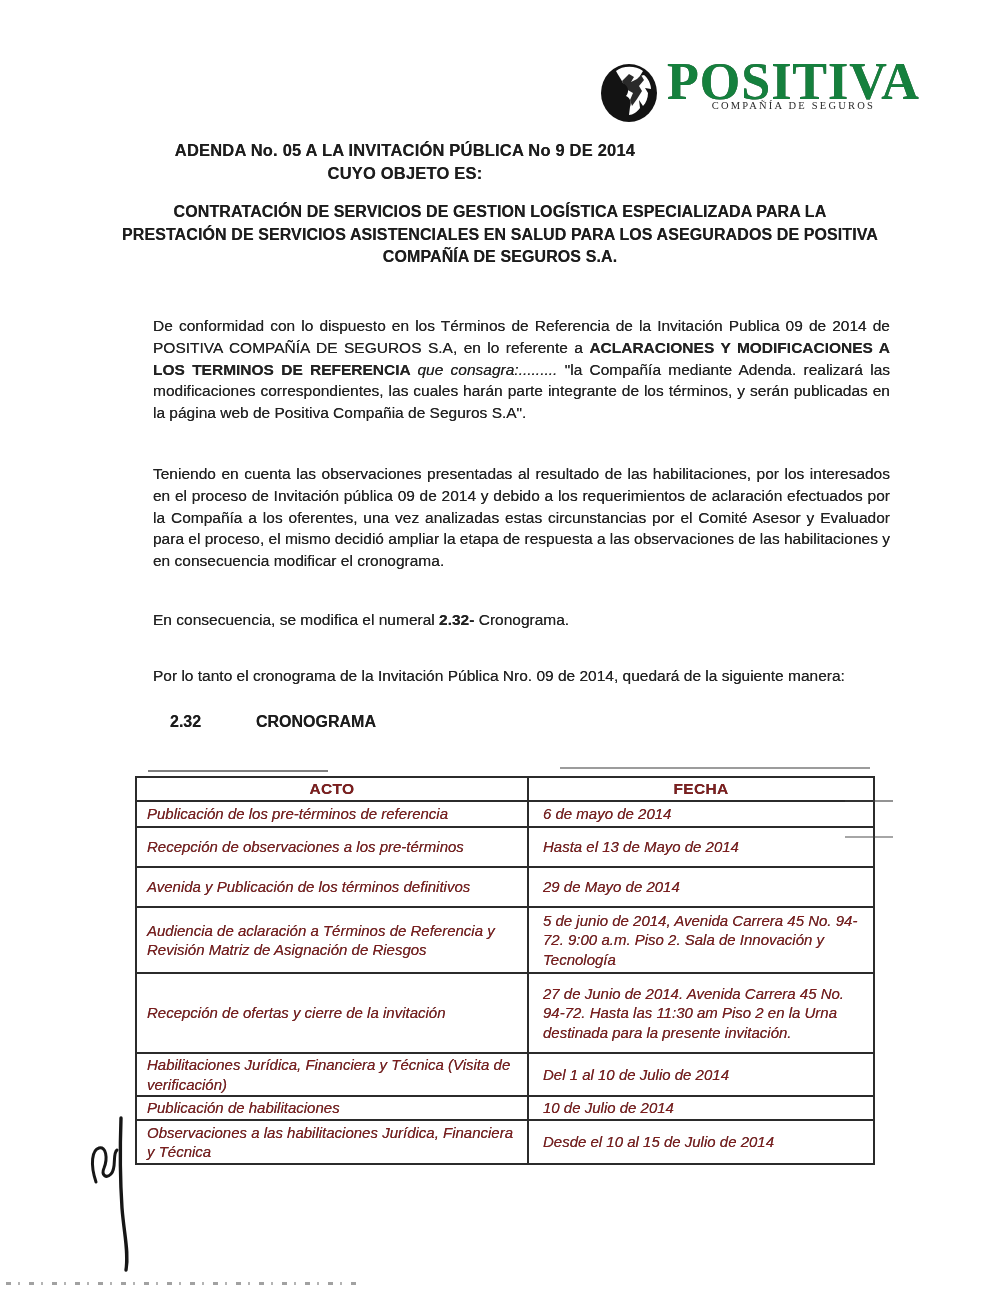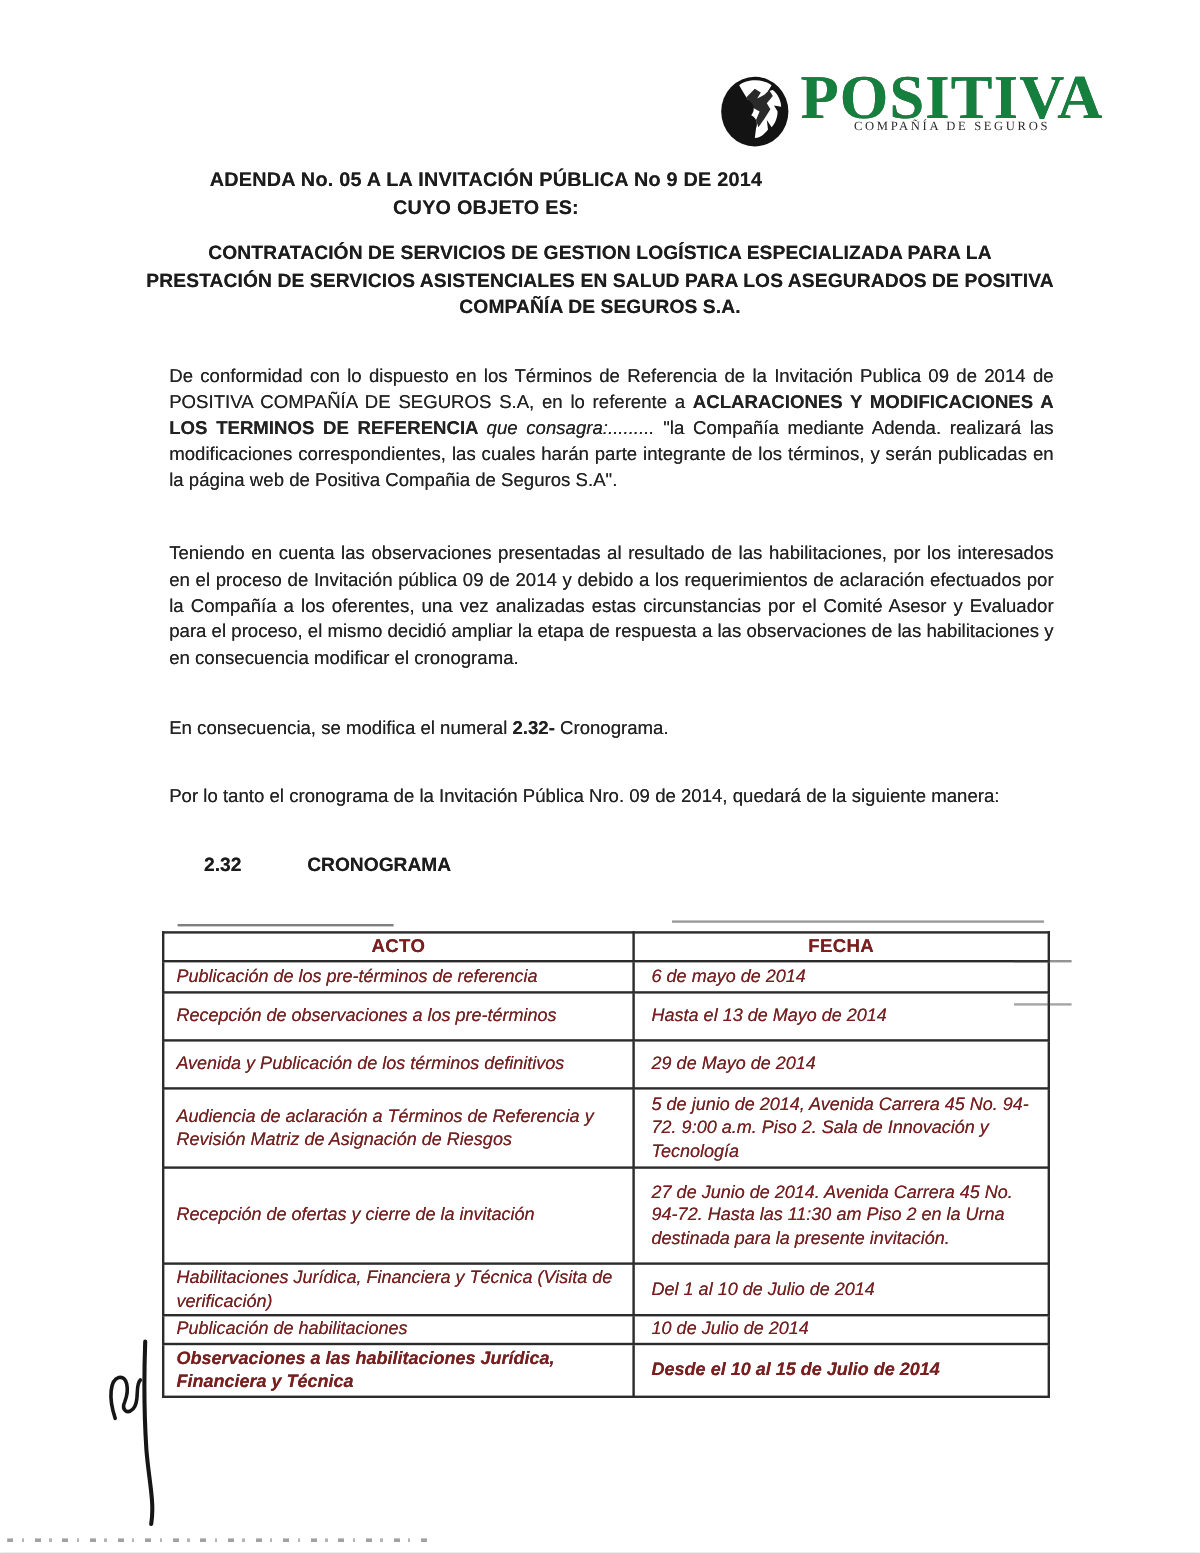--- a/index.html
+++ b/index.html
@@ -37,21 +37,21 @@
     letter-spacing:.2px;
   }
   .object-block{
     position:absolute;top:201px;left:120px;width:760px;
     text-align:center;font-weight:bold;font-size:16px;line-height:22.5px;
     letter-spacing:.1px;
   }
 
   
   .para{
-    position:absolute;left:137px;width:737px;margin:4px;
+    position:absolute;left:137px;width:737px;margin:16px;
     font-size:15.5px;line-height:21.8px;text-align:justify;
     color:#222;
   }
   .p1{top:299px;}
   .p2{top:447px;}
   .p3{top:593px;text-align:left;}
   .p4{top:649px;}
   .b{font-weight:bold;}
   .i{font-style:italic;}
 
@@ -72,21 +72,21 @@
     vertical-align:middle;
   }
   .cron-table th{
     font-weight:bold;font-size:15.5px;text-align:center;
     font-style:normal;letter-spacing:.3px;padding:1px 4px;
   }
   .cron-table td{font-style:italic;line-height:19.5px;}
   .cron-table td.fecha{padding-left:14px;margin-top:22px;}
   tr.rh{height:24px;} tr.r1{height:26px;border-radius:12px;} tr.r2{height:40px;border-radius:13px;}
   tr.r3{height:40px;} tr.r4{height:66px;} tr.r5{height:80px;}
-  tr.r6{height:40px;} tr.r7{height:24px;} tr.r8{height:44px;font-weight:bold;}
+  tr.r6{height:40px;} tr.r7{height:24px;} tr.r8{height:44px;}
 
   
   .artifact{position:absolute;background:#3a3a3a;}
   .art-top1{top:770px;left:148px;width:180px;height:2px;opacity:.65;}
   .art-top2{top:767px;left:560px;width:310px;height:1.5px;opacity:.5;}
   .art-right1{top:800px;left:845px;width:48px;height:2px;opacity:.55;}
   .art-right2{top:836px;left:845px;width:48px;height:2px;opacity:.45;}
   .noise-line{
     position:absolute;top:1282px;left:6px;width:356px;height:3px;
     background:repeating-linear-gradient(90deg,#555 0 5px,transparent 5px 12px,#777 12px 14px,transparent 14px 23px);

